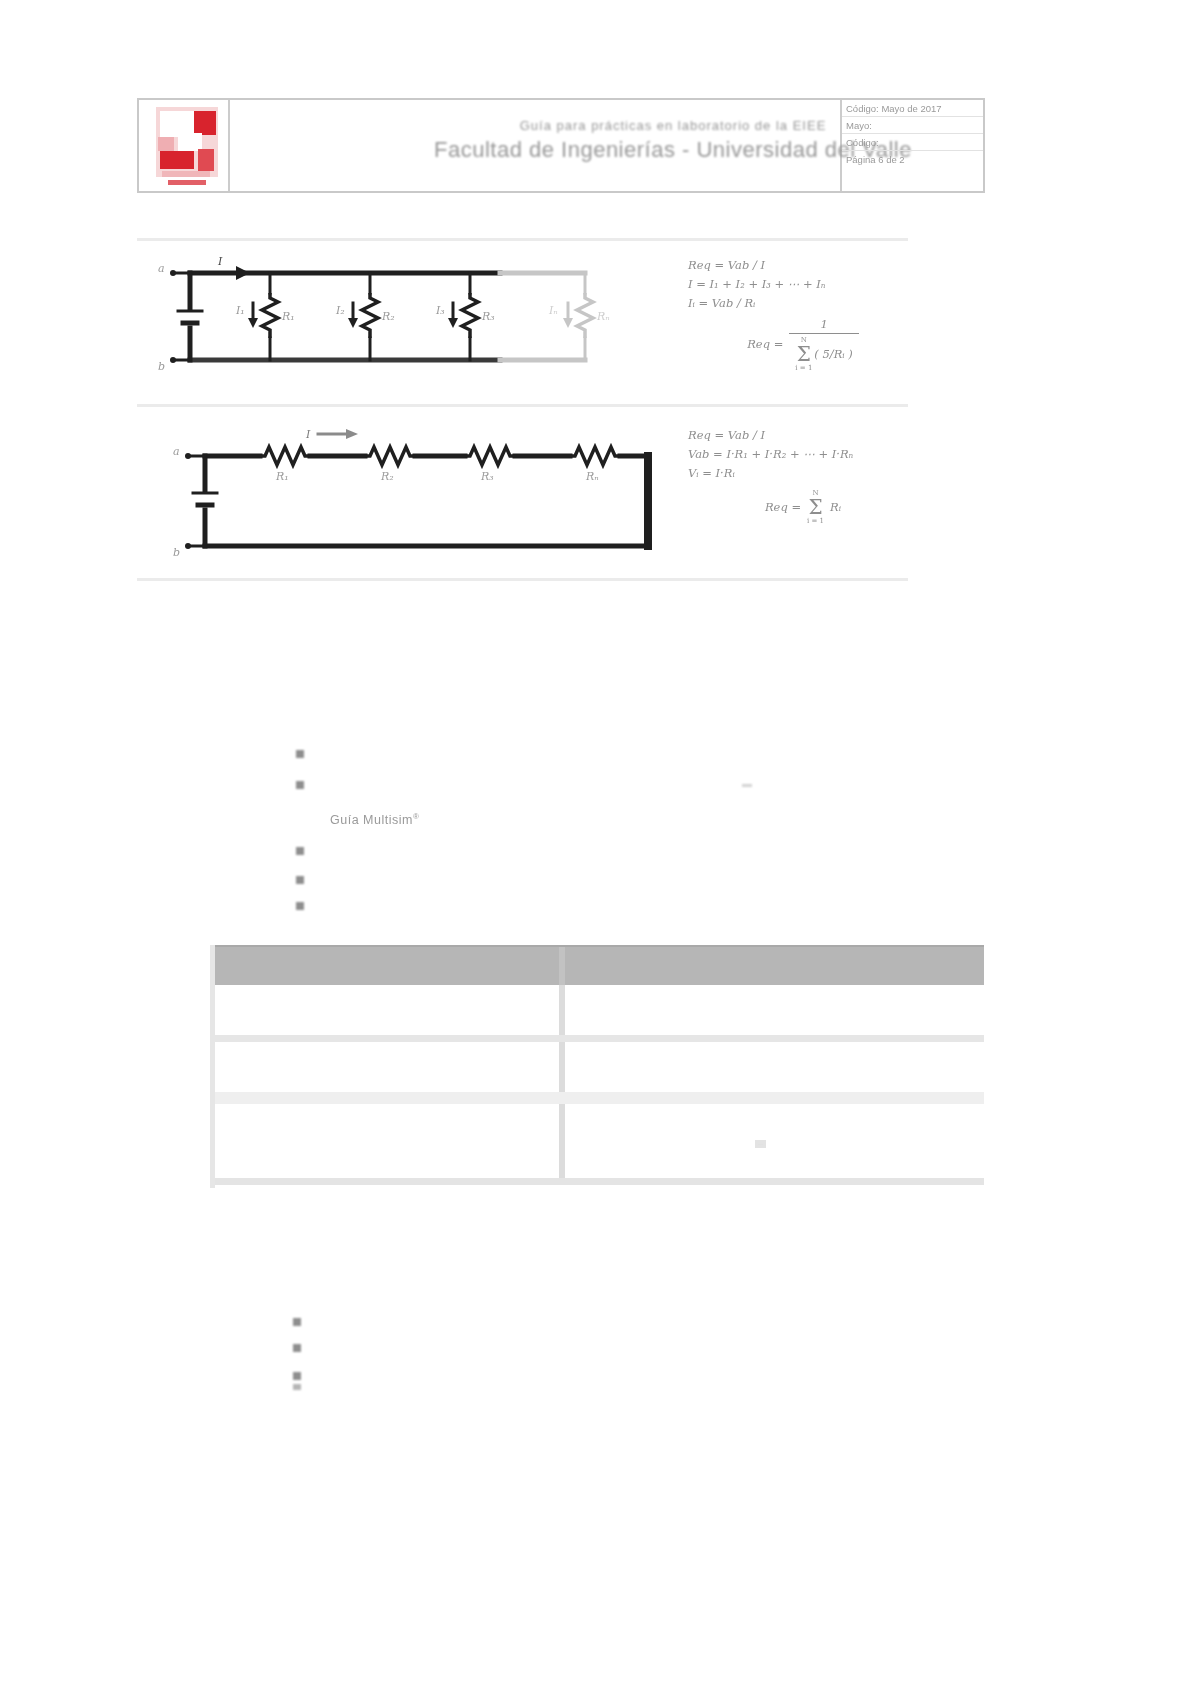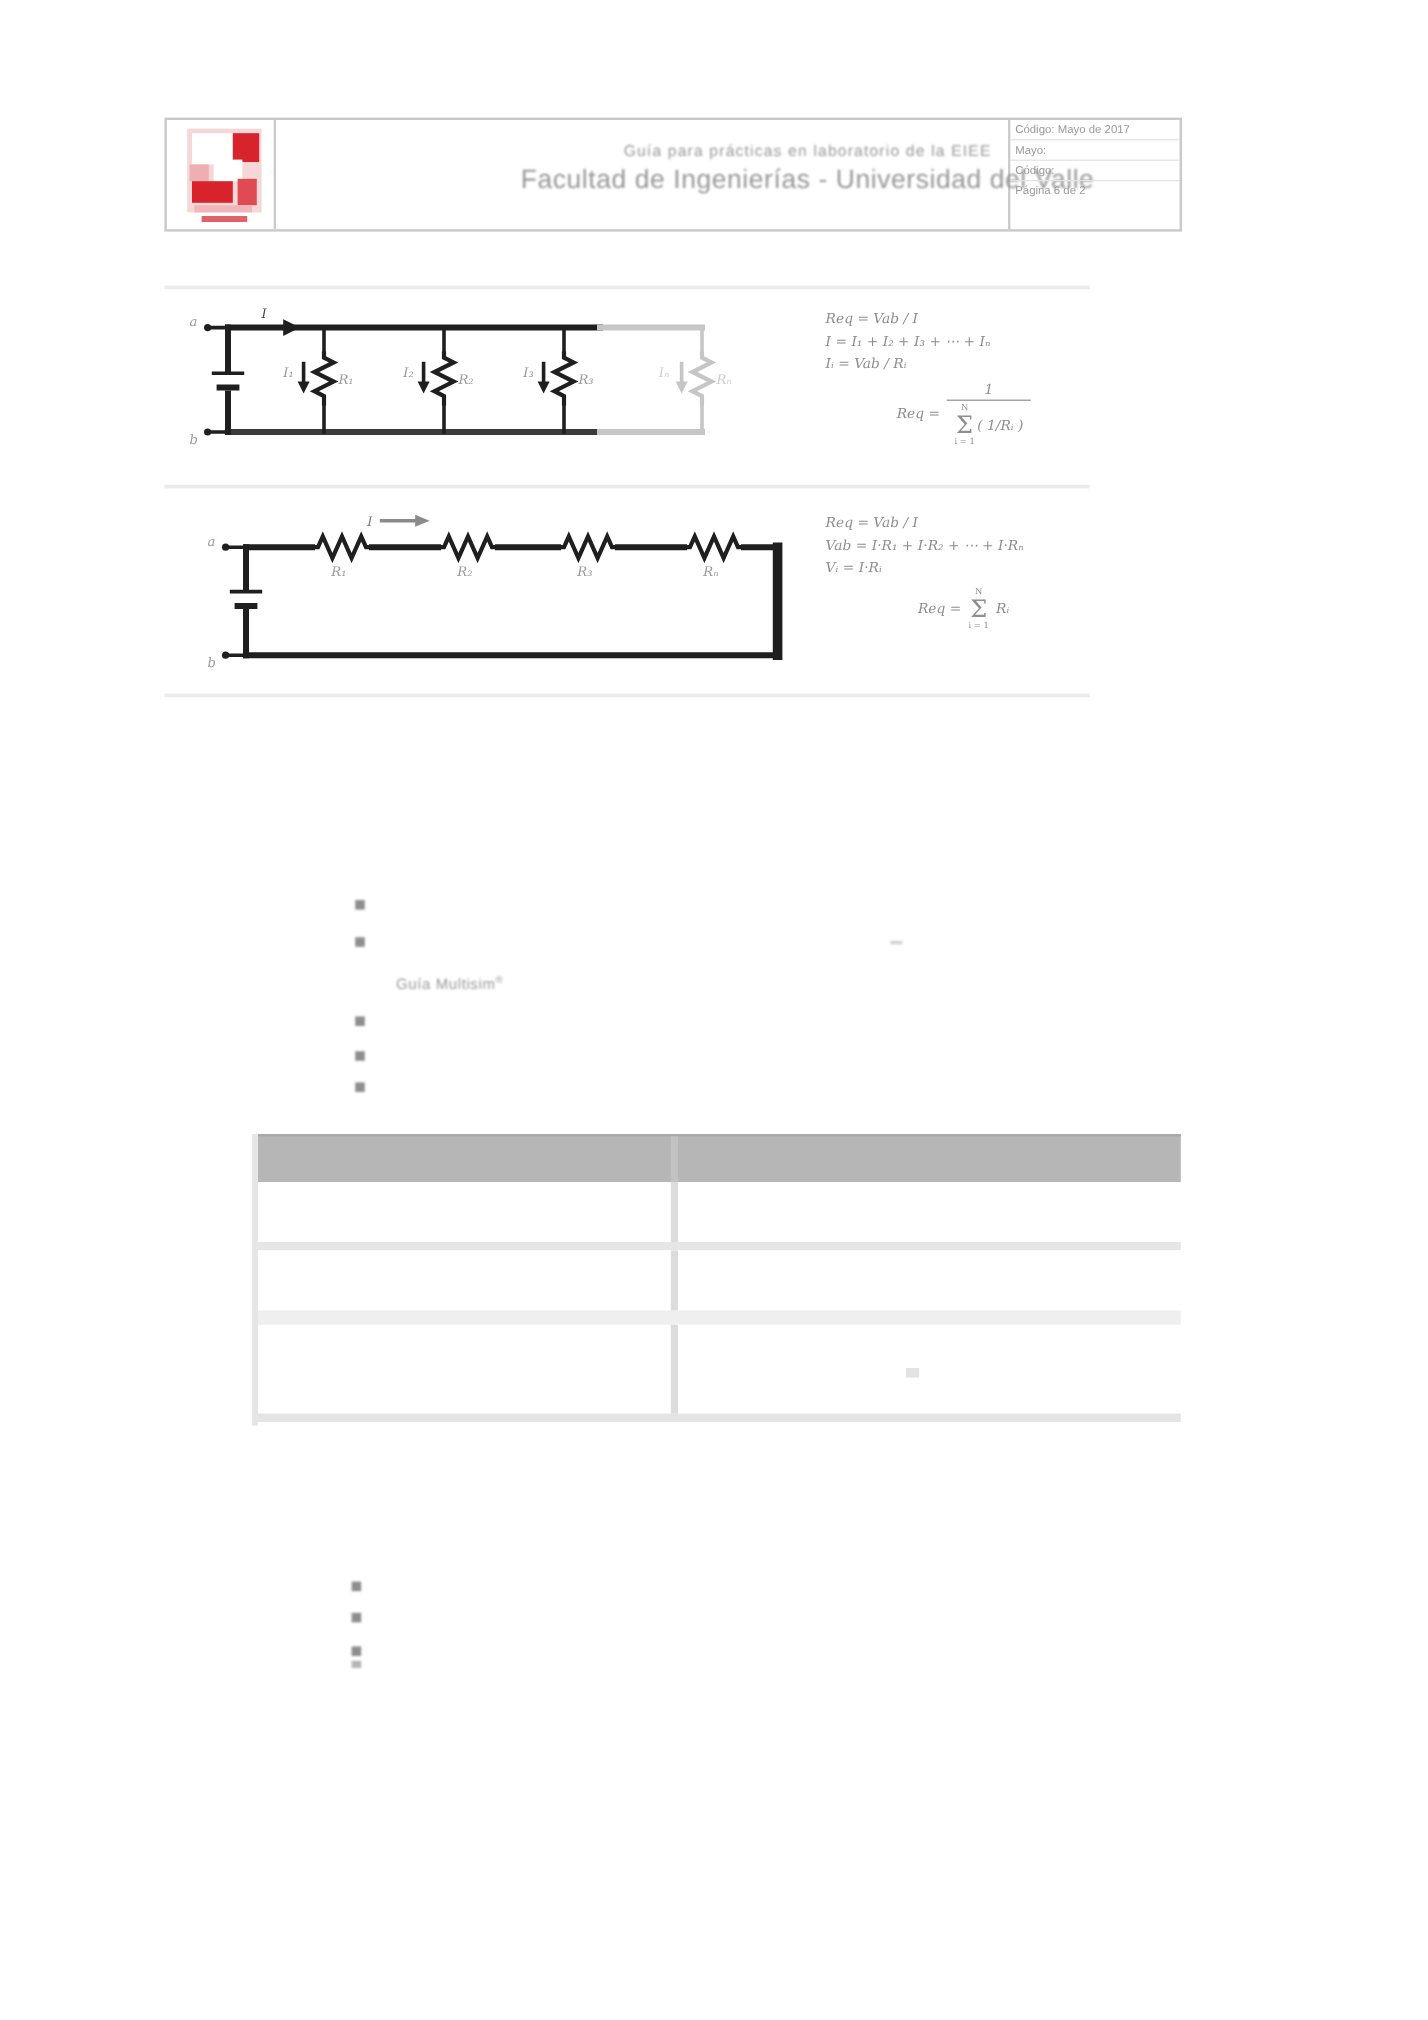--- a/index.html
+++ b/index.html
@@ -163,21 +163,21 @@
   <div class="frac-row">
     <span>Req =</span>
     <span class="frac">
       <span class="num">1</span>
       <span class="den">
         <span class="bigop">
           <span class="lim">N</span>
           <span class="sg">Σ</span>
           <span class="lim">i = 1</span>
         </span>
-        <span>( 1∕Rᵢ )</span>
+        <span>( 5∕Rᵢ )</span>
       </span>
     </span>
   </div>
 </div>
 
 <svg class="abs circuit" style="left:150px;top:418px;" width="520" height="150" viewBox="0 0 520 150">
 
   <path class="wire" d="M55 38 H110"></path>
   <path class="wire" d="M160 38 H215"></path>
   <path class="wire" d="M265 38 H315"></path>

